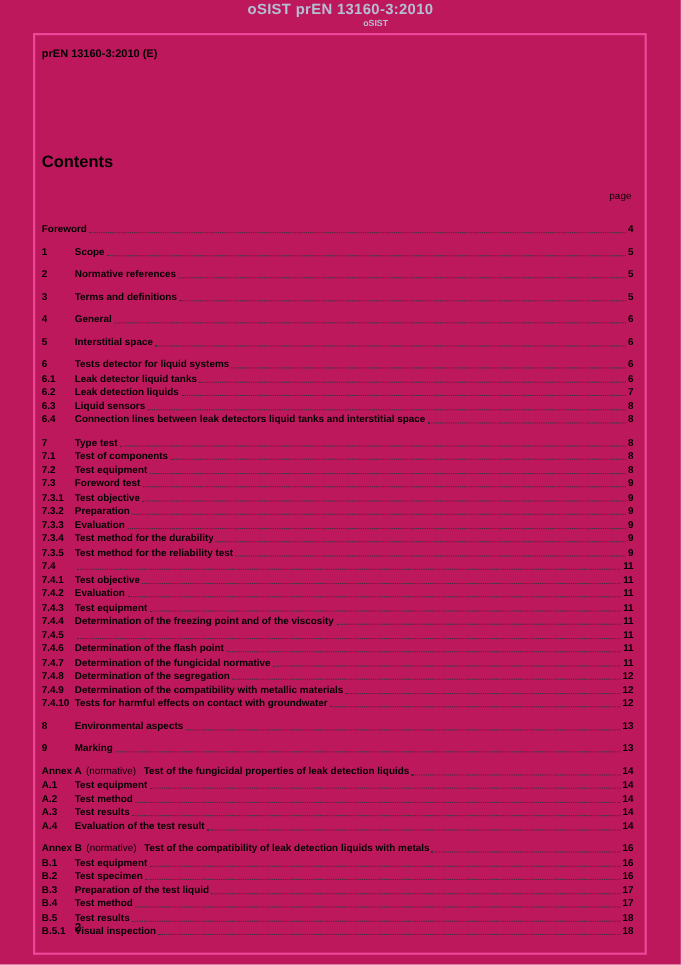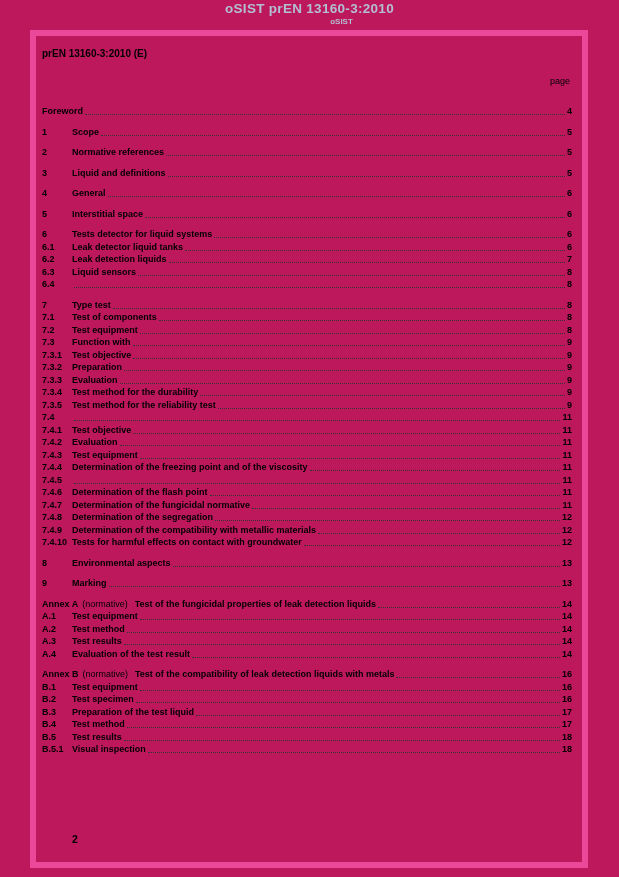--- a/index.html
+++ b/index.html
@@ -23,21 +23,21 @@
     pointer-events: none;
   }
   .watermark .wm1 { font-size: 13.5px; letter-spacing: 0.3px; }
   .watermark .wm2 { font-size: 8px; transform: translateX(32px); margin-top: 1px; }
   .frame {
     position: absolute;
     left: 30px;
     top: 30px;
     width: 558px;
     height: 838px;
-    border: 6px solid #ec4899;
+    border: 2px solid #ec4899;
     box-sizing: border-box;
     padding: 8px 10px 0 6px;
   }
   .doc-ref {
     font-size: 10px;
     font-weight: bold;
     margin-top: 4px;
   }
   .contents-title {
     font-size: 15px;
@@ -90,20 +90,21 @@
 
   <div class="watermark">
     <div class="wm1">oSIST prEN 13160-3:2010</div>
     <div class="wm2">oSIST</div>
   </div>
 
   <div class="frame">
 
     <div class="doc-ref">prEN 13160-3:2010 (E)</div>
 
+    <div class="contents-title">Contents</div>
 
     <div class="page-label">page</div>
 
     <div class="toc" id="toc">
         <div class="toc-row">
           <span class="toc-label">Foreword</span>
           <span class="leader"></span>
           <span class="toc-page">4</span>
         </div>
         <div class="toc-row gap">
@@ -113,21 +114,21 @@
           <span class="toc-page">5</span>
         </div>
         <div class="toc-row gap">
           <span class="toc-label">2</span>
           <span class="toc-title">Normative references</span>
           <span class="leader"></span>
           <span class="toc-page">5</span>
         </div>
         <div class="toc-row gap">
           <span class="toc-label">3</span>
-          <span class="toc-title">Liquid and definitions</span>
+          <span class="toc-title">Terms and definitions</span>
           <span class="leader"></span>
           <span class="toc-page">5</span>
         </div>
         <div class="toc-row gap">
           <span class="toc-label">4</span>
           <span class="toc-title">General</span>
           <span class="leader"></span>
           <span class="toc-page">6</span>
         </div>
         <div class="toc-row gap">
@@ -155,20 +156,21 @@
           <span class="toc-page">7</span>
         </div>
         <div class="toc-row">
           <span class="toc-label">6.3</span>
           <span class="toc-title">Liquid sensors</span>
           <span class="leader"></span>
           <span class="toc-page">8</span>
         </div>
         <div class="toc-row">
           <span class="toc-label">6.4</span>
+          <span class="toc-title">Connection lines between leak detectors liquid tanks and interstitial space</span>
           <span class="leader"></span>
           <span class="toc-page">8</span>
         </div>
         <div class="toc-row gap">
           <span class="toc-label">7</span>
           <span class="toc-title">Type test</span>
           <span class="leader"></span>
           <span class="toc-page">8</span>
         </div>
         <div class="toc-row">
@@ -178,21 +180,21 @@
           <span class="toc-page">8</span>
         </div>
         <div class="toc-row">
           <span class="toc-label">7.2</span>
           <span class="toc-title">Test equipment</span>
           <span class="leader"></span>
           <span class="toc-page">8</span>
         </div>
         <div class="toc-row">
           <span class="toc-label">7.3</span>
-          <span class="toc-title">Function with</span>
+          <span class="toc-title">Foreword test</span>
           <span class="leader"></span>
           <span class="toc-page">9</span>
         </div>
         <div class="toc-row">
           <span class="toc-label">7.3.1</span>
           <span class="toc-title">Test objective</span>
           <span class="leader"></span>
           <span class="toc-page">9</span>
         </div>
         <div class="toc-row">

